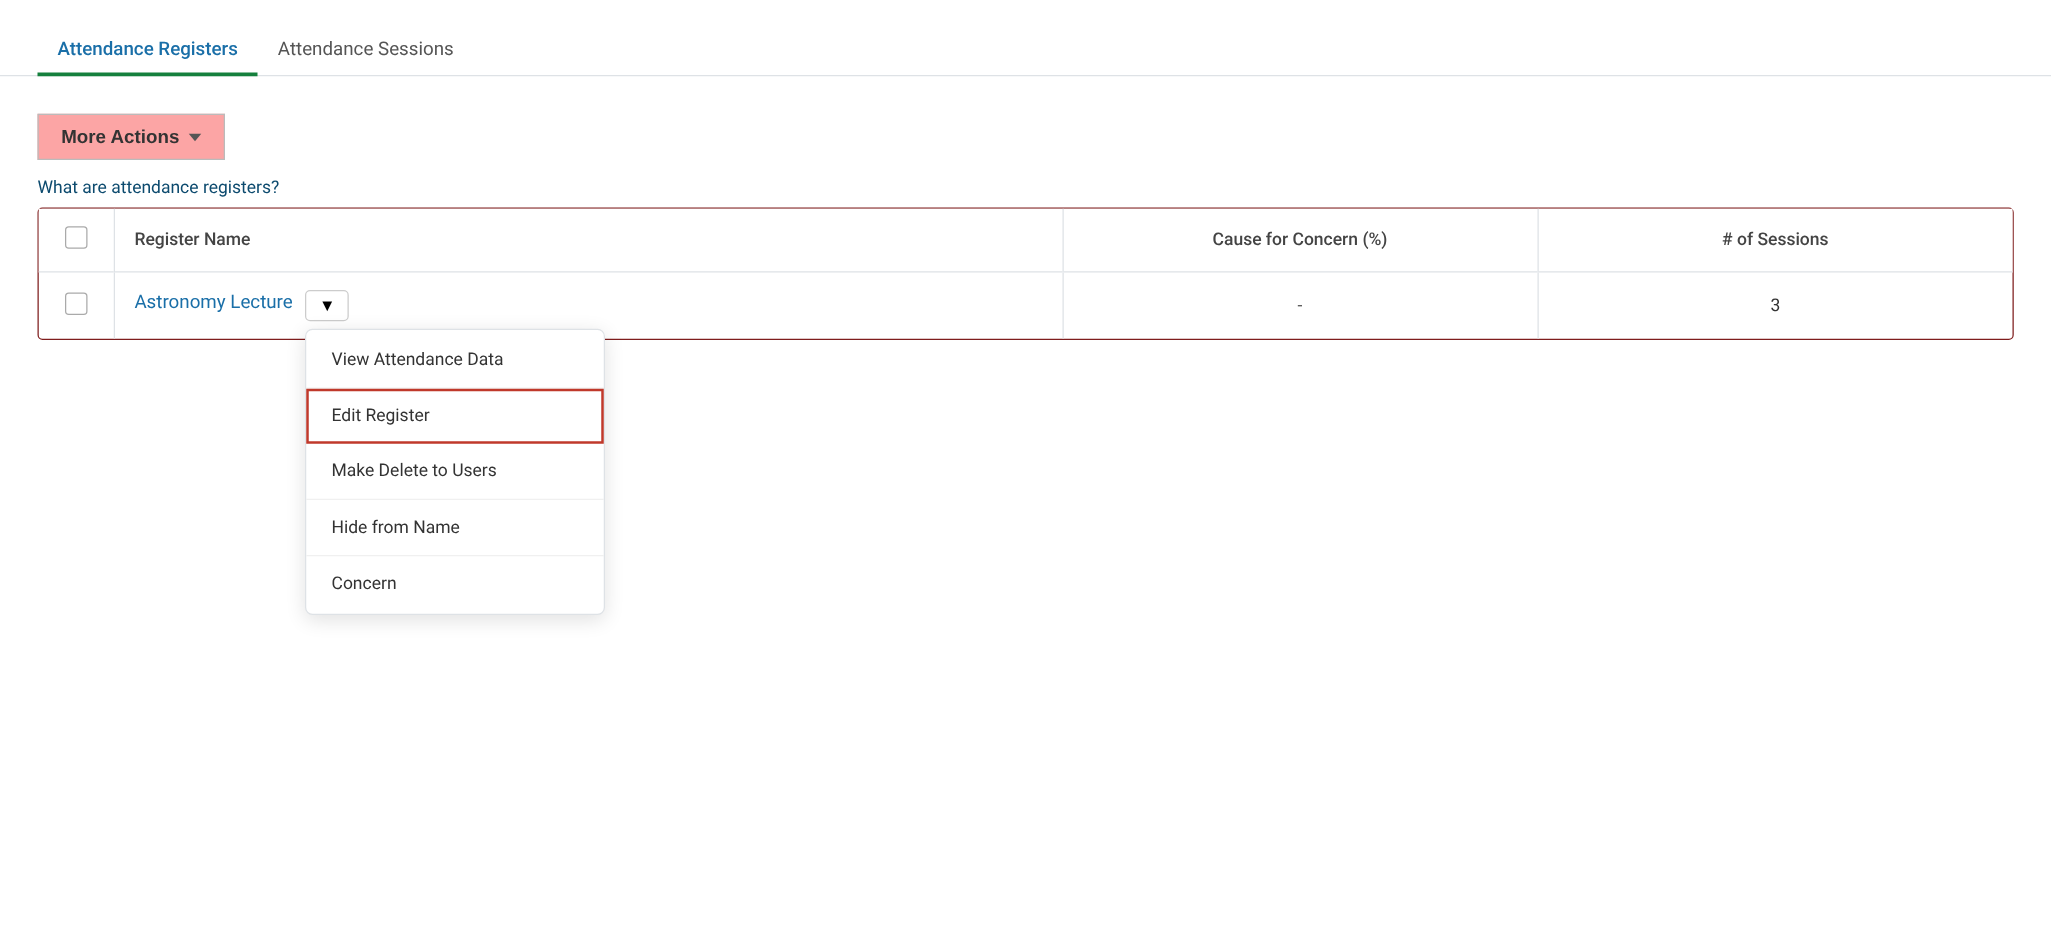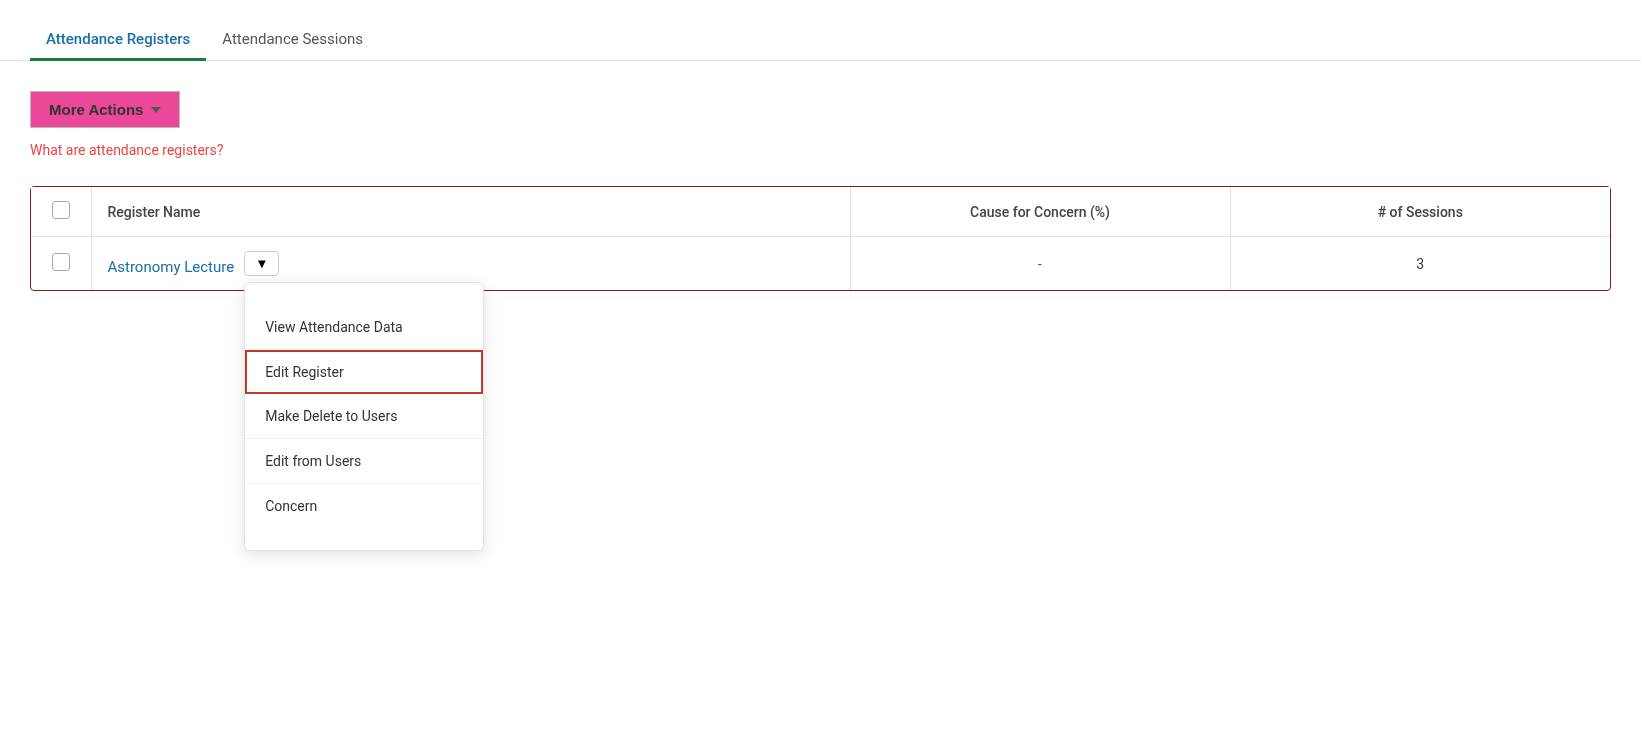--- a/index.html
+++ b/index.html
@@ -55,47 +55,47 @@
       background: #1a6fa8;
       color: #fff;
       border: none;
       border-radius: 4px;
       padding: 10px 22px;
       font-size: 15px;
       font-weight: 600;
       cursor: pointer;
     }
     .btn-more-actions {
-      background: #ec4899;
+      background: #fca5a5;
       color: #333;
       border: 1.5px solid #bbb;
       border-radius: 0;
       padding: 9px 18px;
       font-size: 15px;
       font-weight: 600;
       cursor: pointer;
       display: flex;
       align-items: center;
       gap: 8px;
     }
     .chevron-down {
       display: inline-block;
       width: 0;
       height: 0;
       border-left: 5px solid transparent;
       border-right: 5px solid transparent;
       border-top: 6px solid #555;
     }
     .help-link {
-      color: #ef4444;
+      color: #0c4a6e;
       font-size: 14px;
       text-decoration: none;
       cursor: pointer;
       display: block;
-      margin-bottom: 28px;
+      margin-bottom: 8px;
     }
     
     .table-container {
       border: 1px solid #7f1d1d;
       border-radius: 4px;
       overflow: visible;
     }
     table {
       width: 100%;
       border-collapse: collapse;
@@ -160,21 +160,21 @@
       height: 18px;
       border: 1.5px solid #aaa;
       border-radius: 3px;
       display: inline-block;
       cursor: pointer;
       background: #fff;
     }
     
     .register-name-cell {
       display: flex;
-      align-items: flex-end;
+      align-items: flex-start;
       gap: 10px;
     }
     .register-name-link {
       color: #1a6fa8;
       font-size: 15px;
       cursor: pointer;
       text-decoration: none;
     }
     .row-action-btn {
       background: #fff;
@@ -194,21 +194,21 @@
     .dropdown-menu {
       position: absolute;
       top: calc(100% + 6px);
       left: 0;
       background: #fff;
       border: 1px solid #dee2e6;
       border-radius: 6px;
       box-shadow: 0 4px 16px rgba(0,0,0,0.12);
       min-width: 240px;
       z-index: 100;
-      padding: 22px 0;
+      padding: 2px 0;
     }
     .dropdown-item {
       padding: 14px 20px;
       cursor: pointer;
       font-size: 14px;
       color: #333;
       border-bottom: 1px solid #f0f0f0;
     }
     .dropdown-item:last-child {
       border-bottom: none;
@@ -261,21 +261,21 @@
                 <a class="register-name-link">Astronomy Lecture</a>
                 <div class="dropdown-wrapper">
                   <button class="row-action-btn">
                     <span>▼</span>
                   </button>
 
                   <div class="dropdown-menu">
                     <div class="dropdown-item">View Attendance Data</div>
                     <div class="dropdown-item focused">Edit Register</div>
                     <div class="dropdown-item">Make Delete to Users</div>
-                    <div class="dropdown-item">Edit from Users</div>
+                    <div class="dropdown-item">Hide from Name</div>
                     <div class="dropdown-item">Concern</div>
                   </div>
                 </div>
               </div>
             </td>
             <td class="col-concern">-</td>
             <td class="col-sessions">3</td>
           </tr>
         </tbody>
       </table>

